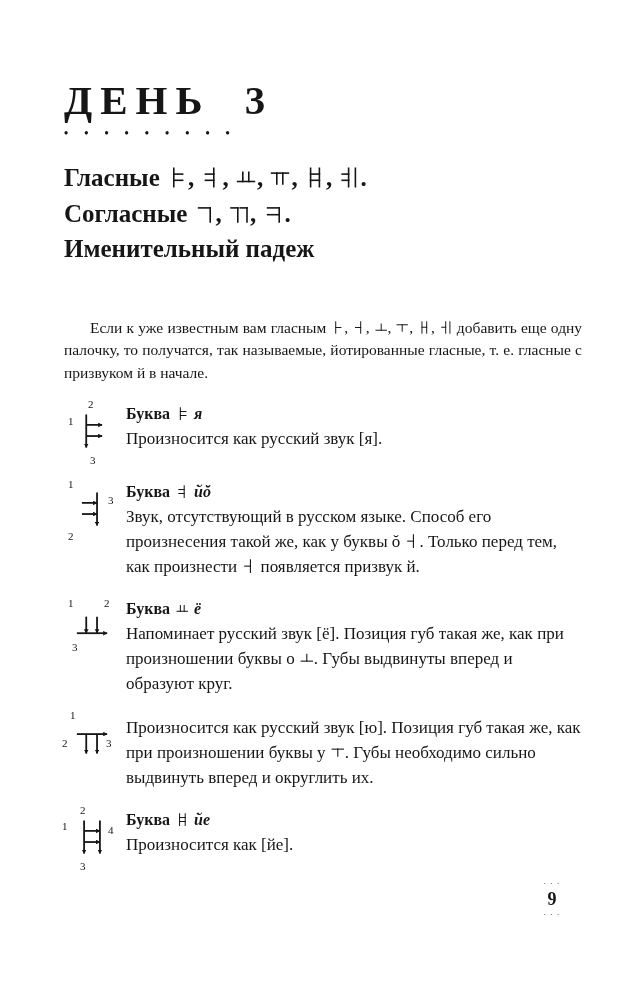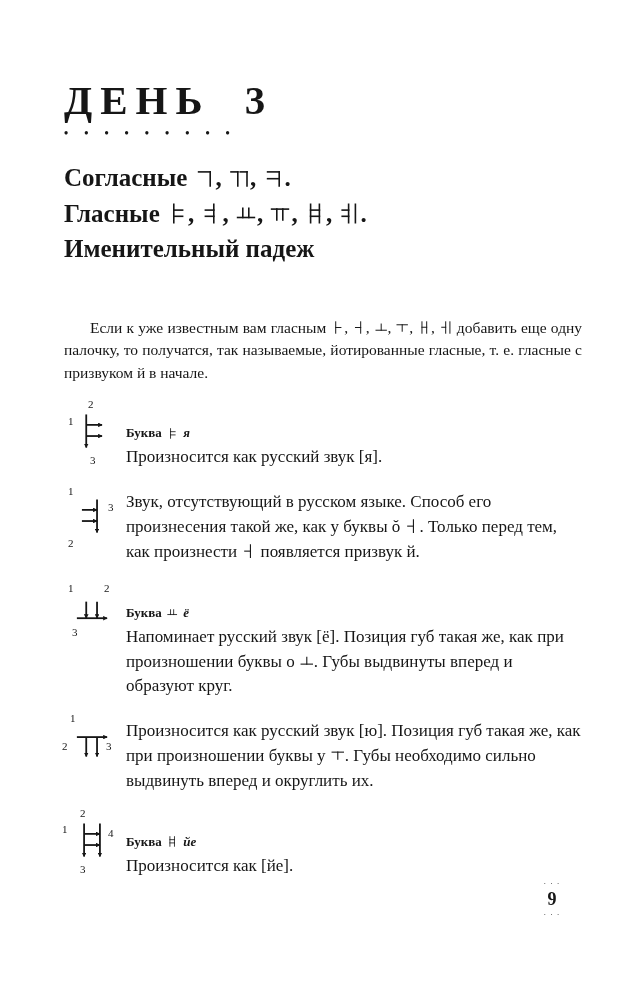--- a/index.html
+++ b/index.html
@@ -22,21 +22,21 @@
     text-align:justify;text-indent:26px;
   }
   .entries{margin-top:21px;}
   .entry{display:flex;align-items:flex-start;margin-bottom:20px;}
   .diagram{position:relative;flex:0 0 60px;height:58px;}
   .glyph-holder{position:absolute;left:10px;top:4px;}
   .jamo-big{width:36px;height:44px;display:block;}
   .jamo-big line{stroke:#161616;stroke-width:5;}
   .stroke-num{position:absolute;font-size:11px;line-height:1;}
   .entry-text{flex:1;padding-left:2px;}
-  .entry-label{font-size:13px;font-weight:700;margin-bottom:4px;margin-top:20px;}
+  .entry-label{font-size:16px;font-weight:700;margin-bottom:4px;}
   .jamo-mid{margin:0 5px;}
   .entry-name{font-style:italic;}
   .entry-desc{font-size:17px;line-height:1.46;}
   .jamo-inline{width:.8em;height:.84em;vertical-align:-.08em;display:inline-block;margin:0 .04em;}
   .jamo-inline line{stroke:#161616;stroke-width:8;stroke-linecap:square;}
   
   .d0 .n1{left:4px;top:11px}  .d0 .n2{left:24px;top:-6px}  .d0 .n3{left:26px;top:50px}
   .d1 .n1{left:4px;top:-4px}  .d1 .n2{left:4px;top:48px}   .d1 .n3{left:44px;top:12px}
   .d2 .n1{left:4px;top:-2px}  .d2 .n2{left:40px;top:-2px}  .d2 .n3{left:8px;top:42px}
   .d3 .n1{left:6px;top:-6px}  .d3 .n2{left:-2px;top:22px}  .d3 .n3{left:42px;top:22px}
@@ -48,33 +48,20 @@
 </head>
 <body>
 
 <div class="page">
   <div class="content">
 
     <h1 class="day-title">ДЕНЬ 3</h1>
     <div class="title-dots">• • • • • • • • •</div>
 
     <h2 class="heading">
-      <div class="heading-line">Согласные <svg viewBox="0 0 100 100" class="jamo-inline">
-            <line x1="18" y1="22" x2="76" y2="22"></line>
-            <line x1="76" y1="22" x2="76" y2="92"></line>
-          </svg>, <svg viewBox="0 0 100 100" class="jamo-inline">
-            <line x1="10" y1="22" x2="44" y2="22"></line>
-            <line x1="44" y1="22" x2="44" y2="92"></line>
-            <line x1="56" y1="22" x2="90" y2="22"></line>
-            <line x1="90" y1="22" x2="90" y2="92"></line>
-          </svg>, <svg viewBox="0 0 100 100" class="jamo-inline">
-            <line x1="18" y1="22" x2="76" y2="22"></line>
-            <line x1="76" y1="22" x2="76" y2="92"></line>
-            <line x1="18" y1="56" x2="76" y2="56"></line>
-          </svg>.</div>
       <div class="heading-line">Гласные <svg viewBox="0 0 100 100" class="jamo-inline">
             <line x1="34" y1="4" x2="34" y2="96"></line>
             <line x1="34" y1="33" x2="78" y2="33"></line>
             <line x1="34" y1="64" x2="78" y2="64"></line>
           </svg>, <svg viewBox="0 0 100 100" class="jamo-inline">
             <line x1="64" y1="4" x2="64" y2="96"></line>
             <line x1="22" y1="33" x2="64" y2="33"></line>
             <line x1="22" y1="64" x2="64" y2="64"></line>
           </svg>, <svg viewBox="0 0 100 100" class="jamo-inline">
             <line x1="34" y1="24" x2="34" y2="70"></line>
@@ -88,20 +75,33 @@
             <line x1="28" y1="4" x2="28" y2="96"></line>
             <line x1="72" y1="4" x2="72" y2="96"></line>
             <line x1="28" y1="33" x2="72" y2="33"></line>
             <line x1="28" y1="64" x2="72" y2="64"></line>
           </svg>, <svg viewBox="0 0 100 100" class="jamo-inline">
             <line x1="48" y1="4" x2="48" y2="96"></line>
             <line x1="82" y1="4" x2="82" y2="96"></line>
             <line x1="16" y1="33" x2="48" y2="33"></line>
             <line x1="16" y1="64" x2="48" y2="64"></line>
           </svg>.</div>
+      <div class="heading-line">Согласные <svg viewBox="0 0 100 100" class="jamo-inline">
+            <line x1="18" y1="22" x2="76" y2="22"></line>
+            <line x1="76" y1="22" x2="76" y2="92"></line>
+          </svg>, <svg viewBox="0 0 100 100" class="jamo-inline">
+            <line x1="10" y1="22" x2="44" y2="22"></line>
+            <line x1="44" y1="22" x2="44" y2="92"></line>
+            <line x1="56" y1="22" x2="90" y2="22"></line>
+            <line x1="90" y1="22" x2="90" y2="92"></line>
+          </svg>, <svg viewBox="0 0 100 100" class="jamo-inline">
+            <line x1="18" y1="22" x2="76" y2="22"></line>
+            <line x1="76" y1="22" x2="76" y2="92"></line>
+            <line x1="18" y1="56" x2="76" y2="56"></line>
+          </svg>.</div>
       <div class="heading-line">Именительный падеж</div>
     </h2>
 
     <p class="intro">Если к уже известным вам гласным <svg viewBox="0 0 100 100" class="jamo-inline">
           <line x1="38" y1="4" x2="38" y2="96"></line>
           <line x1="38" y1="50" x2="80" y2="50"></line>
         </svg>, <svg viewBox="0 0 100 100" class="jamo-inline">
           <line x1="62" y1="4" x2="62" y2="96"></line>
           <line x1="20" y1="50" x2="62" y2="50"></line>
         </svg>, <svg viewBox="0 0 100 100" class="jamo-inline">
@@ -164,20 +164,27 @@
                 <line x1="64" y1="4" x2="64" y2="96" marker-end="url(#ah1)"></line>
                 <line x1="22" y1="33" x2="64" y2="33" marker-end="url(#ah1)"></line>
                 <line x1="22" y1="64" x2="64" y2="64" marker-end="url(#ah1)"></line>
               </svg>
             </div>
           <span class="stroke-num n1">1</span>
           <span class="stroke-num n2">2</span>
           <span class="stroke-num n3">3</span>
         </div>
         <div class="entry-text">
+          <div class="entry-label">
+            <span>Буква</span><span class="jamo-mid"><svg viewBox="0 0 100 100" class="jamo-inline">
+                  <line x1="64" y1="4" x2="64" y2="96"></line>
+                  <line x1="22" y1="33" x2="64" y2="33"></line>
+                  <line x1="22" y1="64" x2="64" y2="64"></line>
+                </svg></span><span class="entry-name">йŏ</span>
+          </div>
           <div class="entry-desc">Звук, отсутствующий в русском языке. Способ его произнесения такой же, как у буквы ŏ <svg viewBox="0 0 100 100" class="jamo-inline">
                 <line x1="62" y1="4" x2="62" y2="96"></line>
                 <line x1="20" y1="50" x2="62" y2="50"></line>
               </svg>. Только перед тем, как произнести <svg viewBox="0 0 100 100" class="jamo-inline">
                 <line x1="62" y1="4" x2="62" y2="96"></line>
                 <line x1="20" y1="50" x2="62" y2="50"></line>
               </svg> появляется призвук й.</div>
         </div>
       </div>
 

